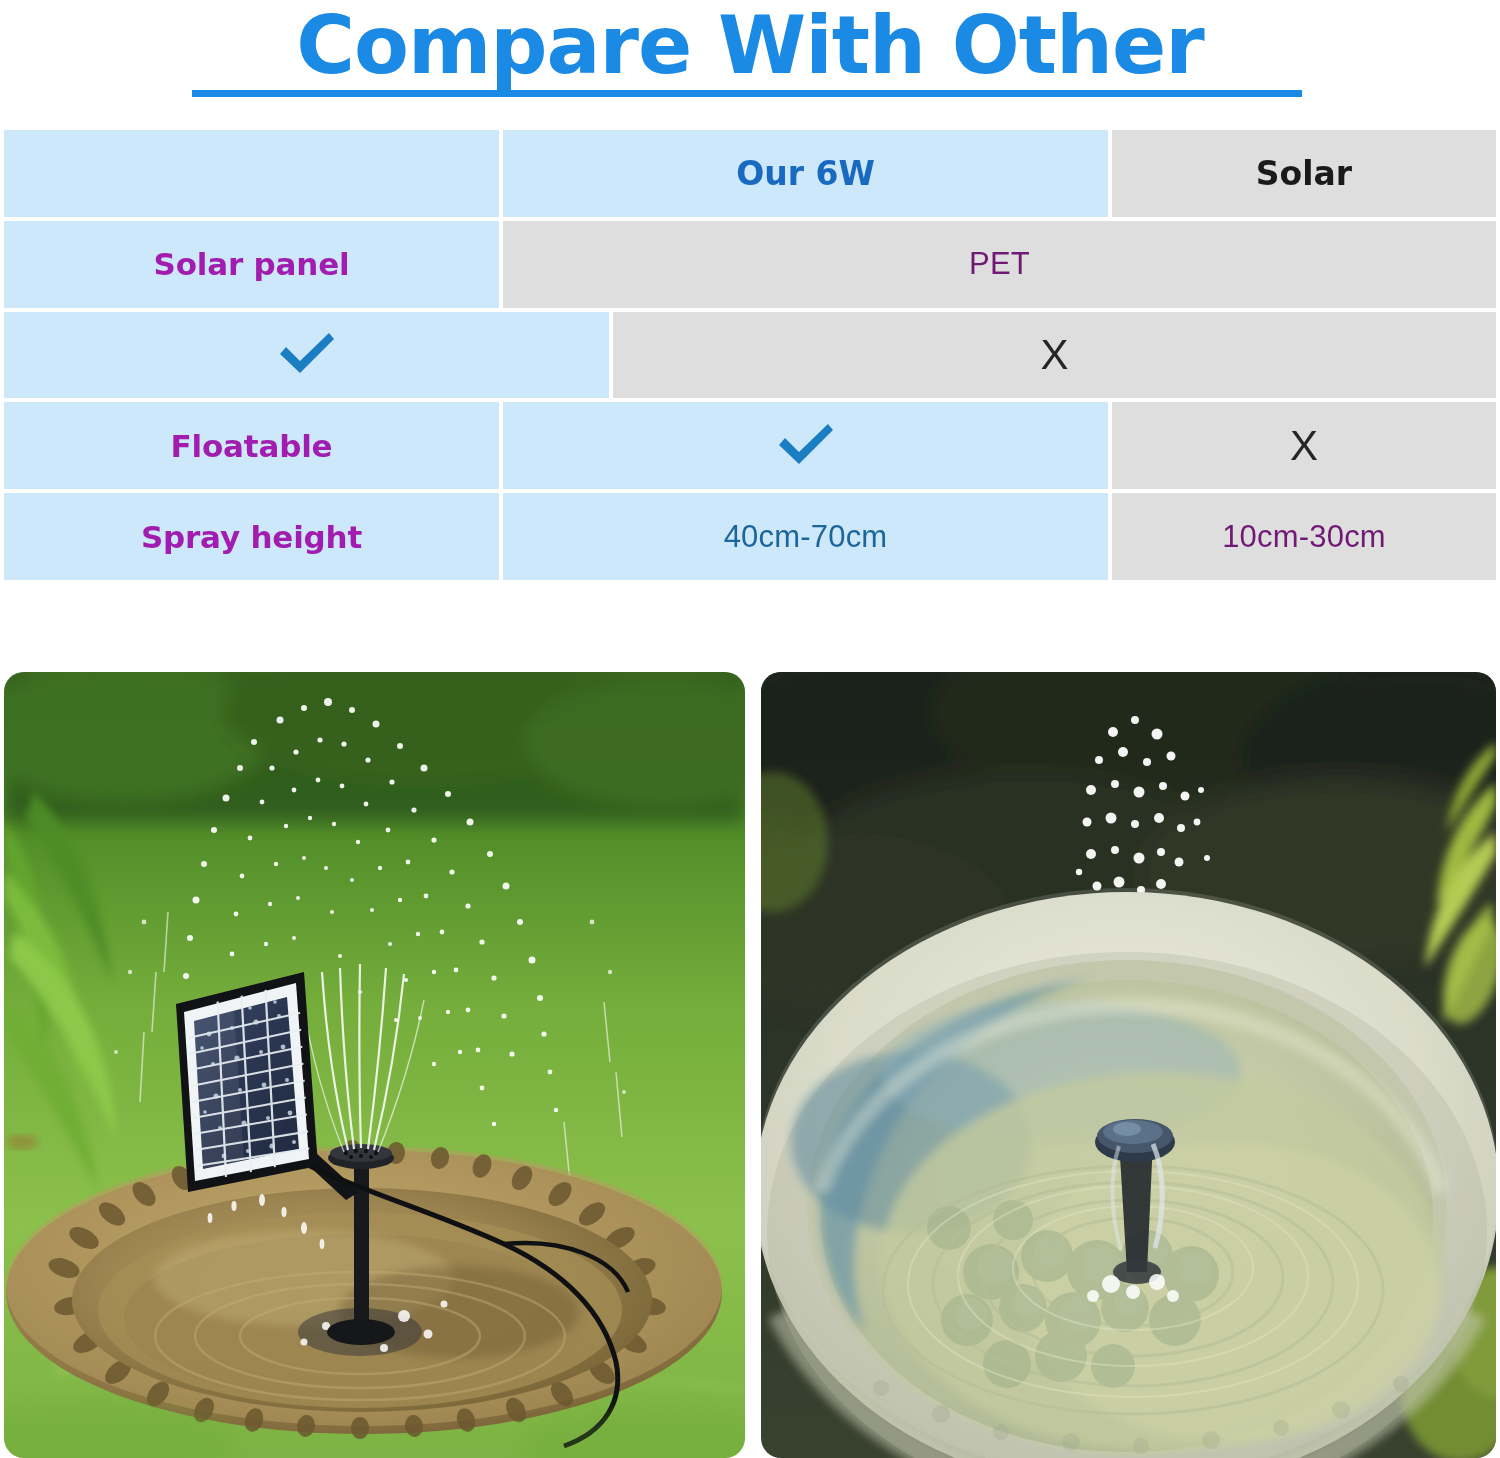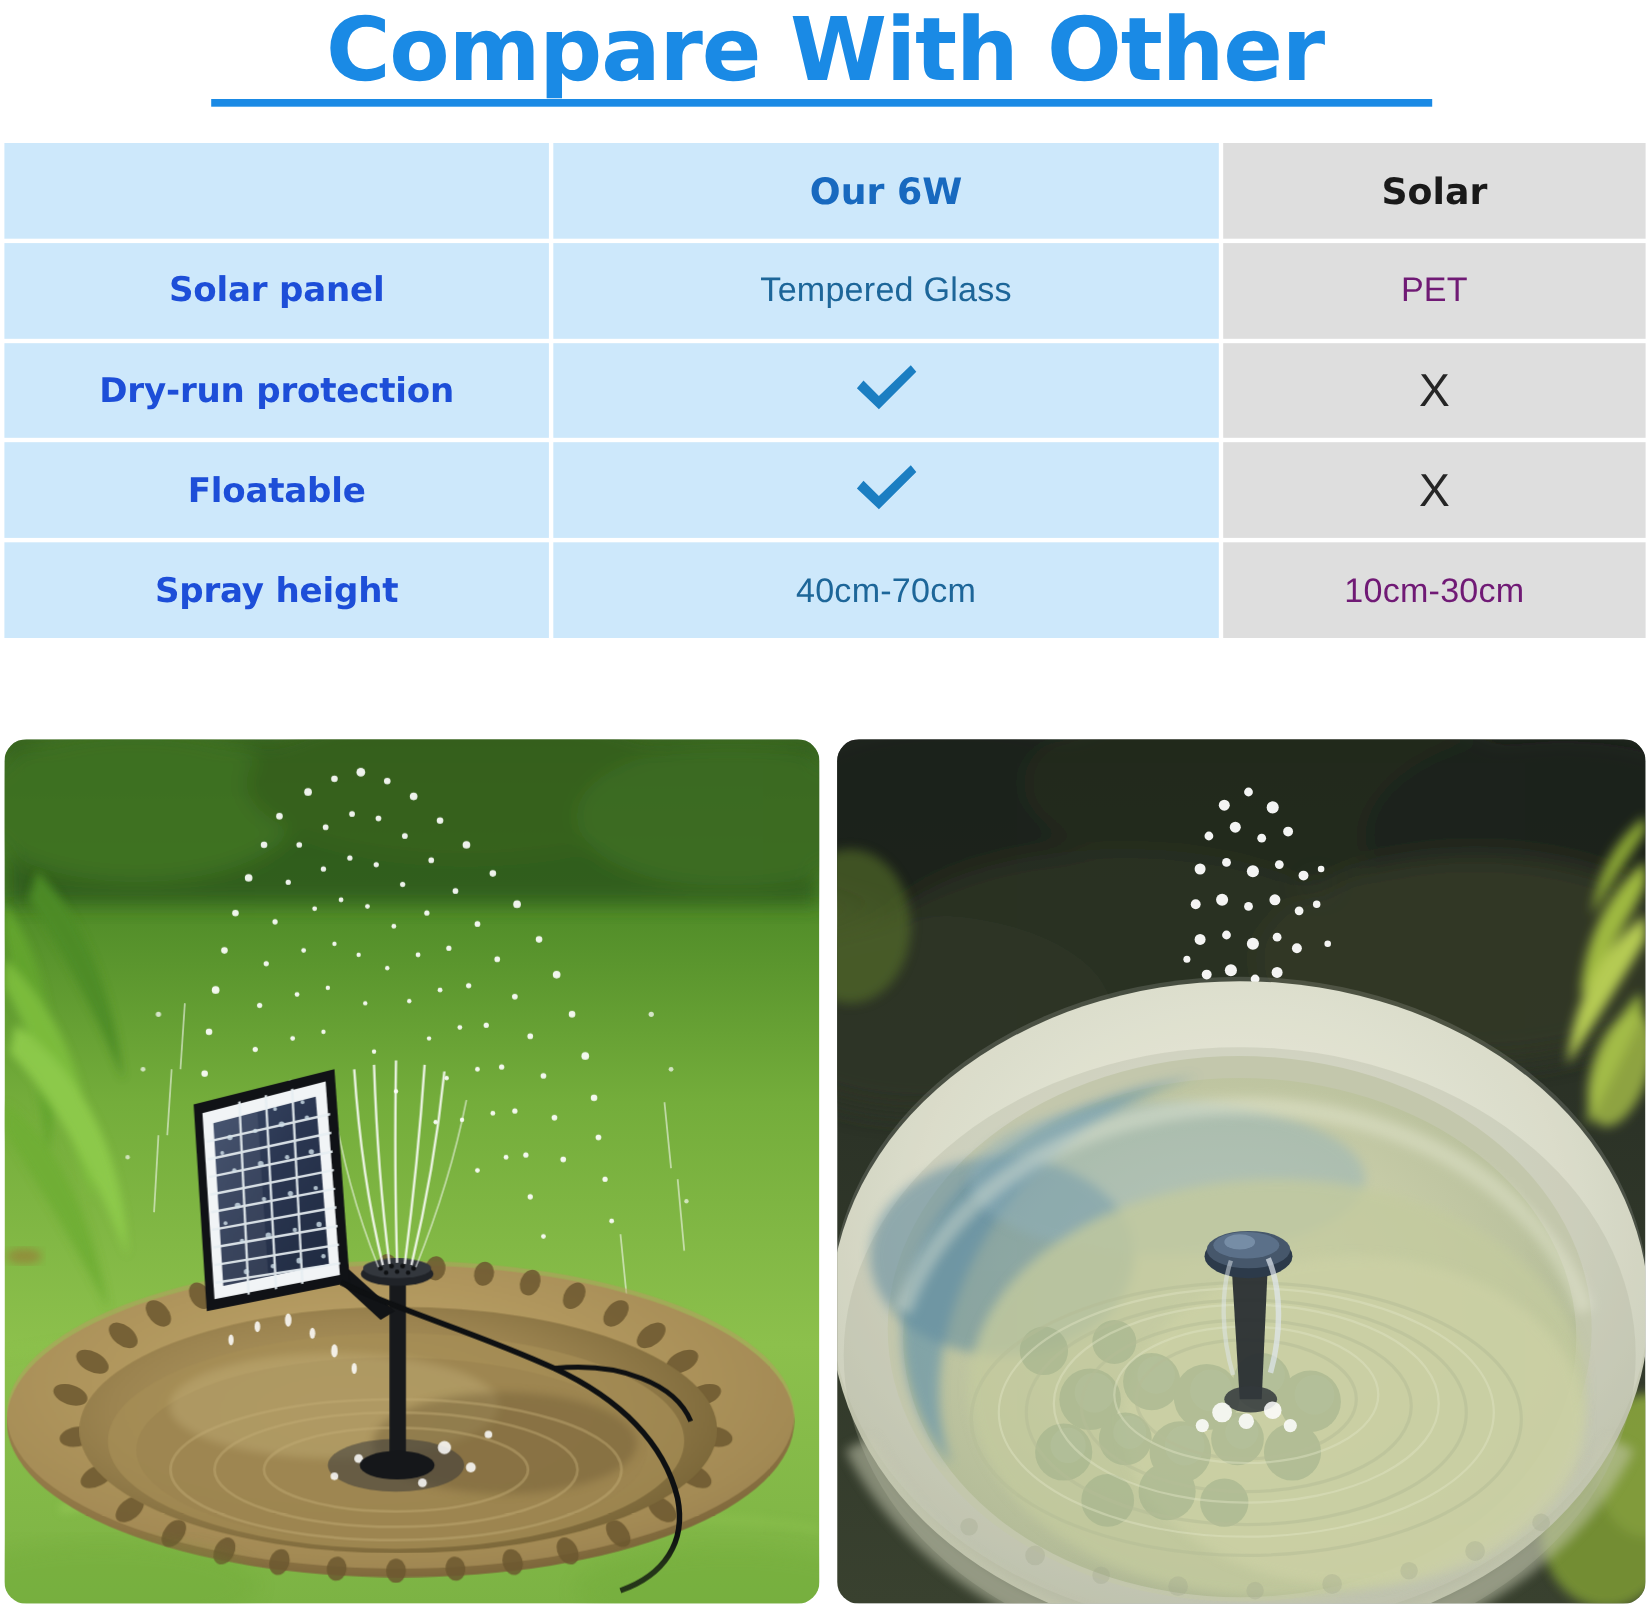--- a/index.html
+++ b/index.html
@@ -59,21 +59,21 @@
     font-size:33px;font-weight:bold;color:#1869bf;
     font-family:"DejaVu Sans", sans-serif;
     letter-spacing:0px;
   }
   .hdr-others{
     font-size:33px;font-weight:bold;color:#1a1a1a;
     font-family:"DejaVu Sans", sans-serif;
   }
 
   .feature-label{
-    font-size:31px;font-weight:bold;color:#1d4ed8;
+    font-size:31px;font-weight:bold;color:#a21caf;
     font-family:"DejaVu Sans", sans-serif;
     letter-spacing:-0.2px;
     text-align:right;
   }
   .val-ours{
     font-size:31px;font-weight:normal;color:#1d6699;
     font-family:"Liberation Sans", sans-serif;
     letter-spacing:0.2px;
   }
   .val-others{
@@ -120,32 +120,26 @@
     </div>
     <div class="cell col-others">
       <span class="hdr-others">Solar</span>
     </div>
   </div>
 
   <div class="trow">
     <div class="cell col-feature">
       <span class="feature-label">Solar panel</span>
     </div>
-    <div class="cell col-ours">
-      <span class="val-ours">Tempered Glass</span>
-    </div>
     <div class="cell col-others">
       <span class="val-others">PET</span>
     </div>
   </div>
 
   <div class="trow">
-    <div class="cell col-feature">
-      <span class="feature-label">Dry-run protection</span>
-    </div>
     <div class="cell col-ours">
       <span class="check-icon">
         <svg width="62" height="48" viewBox="0 0 62 48" xmlns="http://www.w3.org/2000/svg">
           <path d="M4 25 L10 18 L24 32 L53 4 L58 10 L24 44 Z" fill="#1b7ec2"></path>
         </svg>
       </span>
     </div>
     <div class="cell col-others">
       <span class="mark-x">X</span>
     </div>

